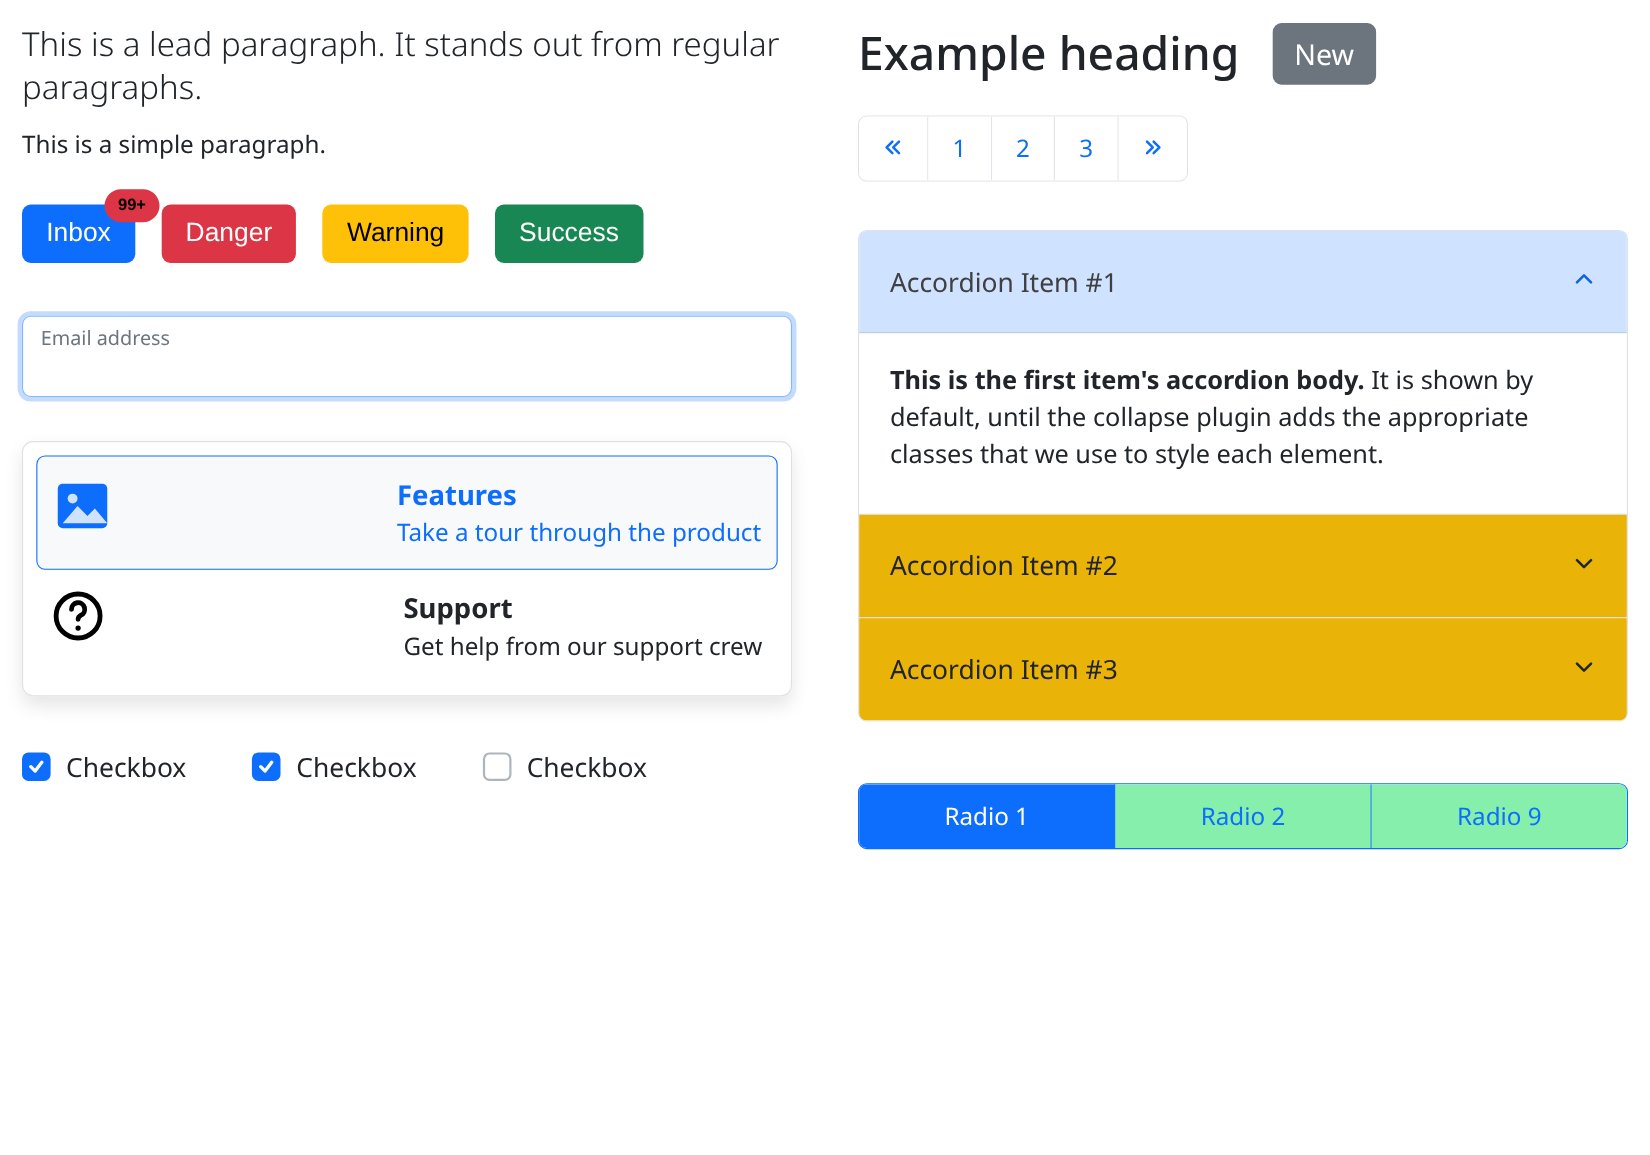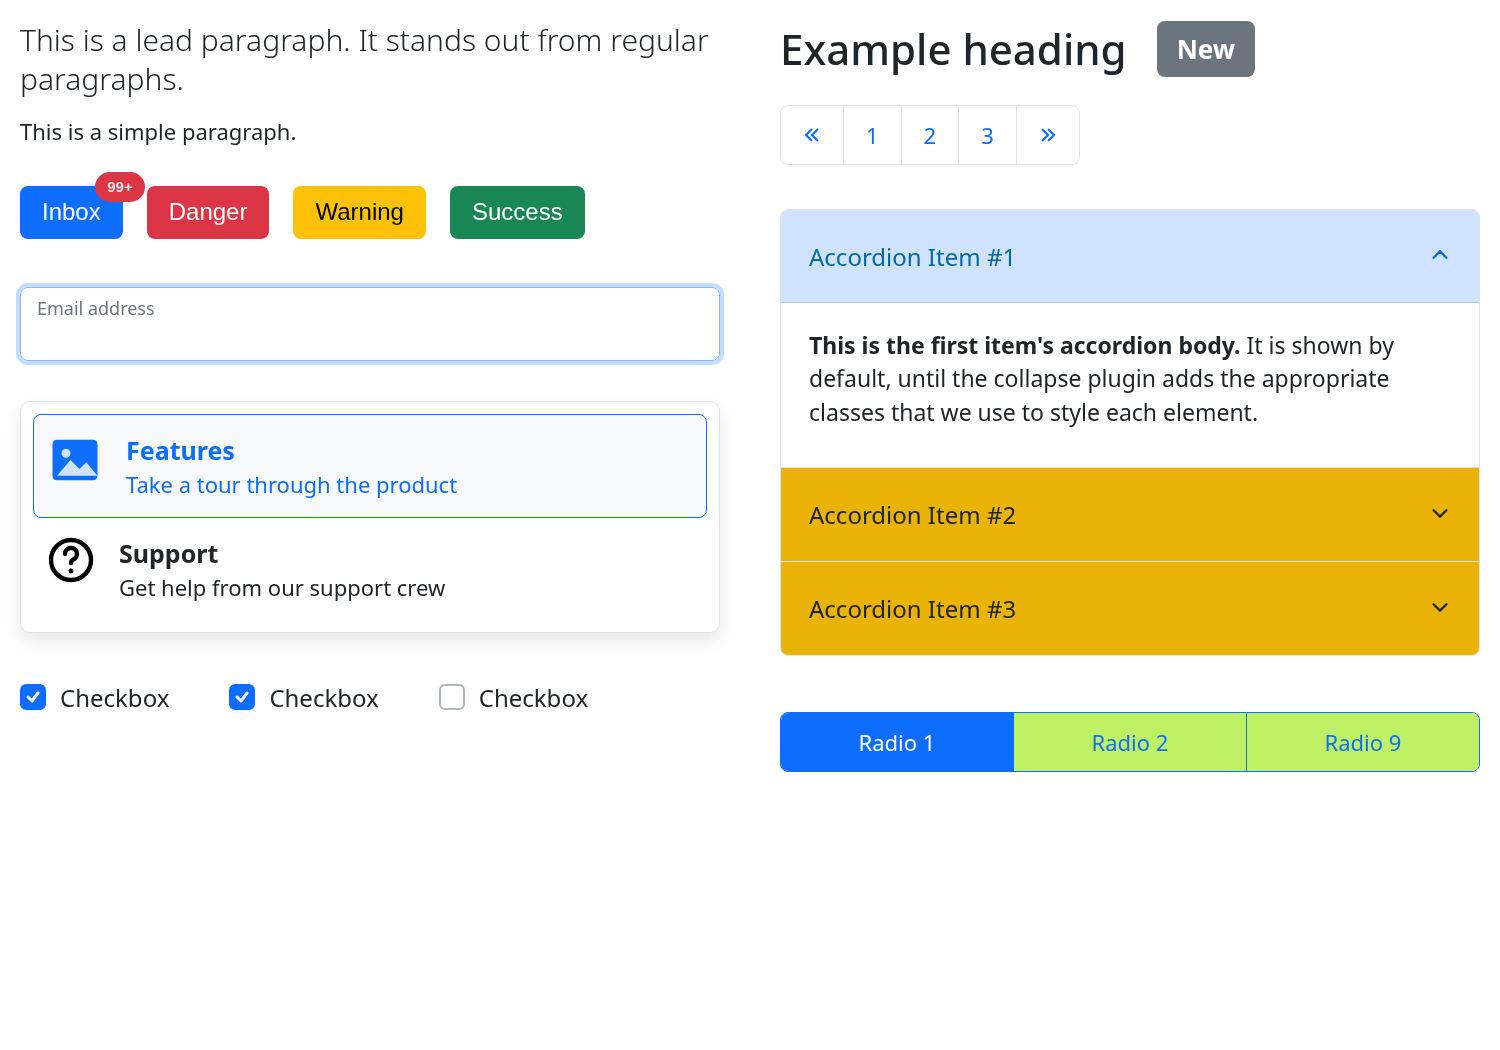--- a/index.html
+++ b/index.html
@@ -43,21 +43,21 @@
   }
   .btn-primary { background: #0d6efd; }
   .btn-danger  { background: #dc3545; }
   .btn-warning { background: #ffc107; color: #000; }
   .btn-success { background: #198754; }
   .badge-pill {
     position: absolute;
     top: -14px;
     right: -22px;
     background: #dc3545;
-    color: #e5e5e5;
+    color: #000000;
     border-radius: 999px;
     font-size: 15px;
     font-weight: 700;
     padding: 6px 12px;
   }
   .floating-field {
     border: 1px solid #86b7fe;
     border-radius: 8px;
     padding: 8px 16px 12px 16px;
     box-shadow: 0 0 0 4px rgba(13,110,253,.25);
@@ -84,20 +84,21 @@
     box-shadow: 0 0.5rem 1rem rgba(0,0,0,.1);
     margin-bottom: 48px;
   }
   .list-item {
     display: flex;
     align-items: flex-start;
     gap: 24px;
     padding: 18px 14px;
     border-radius: 8px;
     cursor: pointer;
+    justify-content: space-between;
   }
   .list-item.active {
     border: 1px solid #0d6efd;
     background: #f8f9fa;
     color: #0d6efd;
   }
   .list-item .title {
     font-size: 25px;
     font-weight: 700;
     margin: 0 0 2px 0;
@@ -135,21 +136,21 @@
   }
   .heading-row h1 {
     font-size: 42px;
     font-weight: 500;
     margin: 0;
   }
   .badge-secondary {
     background: #6c757d;
     color: #fff;
     font-size: 26px;
-    font-weight: 700;
+    font-weight: 400;
     padding: 10px 20px;
     border-radius: 8px;
   }
   .pagination {
     display: inline-flex;
     border: 1px solid #dee2e6;
     border-radius: 8px;
     overflow: hidden;
     margin-bottom: 44px;
   }
@@ -177,21 +178,21 @@
     display: flex;
     justify-content: space-between;
     align-items: center;
     padding: 30px 28px;
     font-size: 24px;
     cursor: pointer;
     background: #eab308;
   }
   .acc-header.open {
     background: #cfe2ff;
-    color: #0369a1;
+    color: #404040;
     box-shadow: inset 0 -1px 0 rgba(0,0,0,.125);
   }
   .acc-body {
     padding: 26px 28px 38px 28px;
     font-size: 23px;
     line-height: 1.45;
   }
   .acc-body .bold { font-weight: 700; }
   .radio-group {
     display: flex;
@@ -199,21 +200,21 @@
     border-radius: 8px;
     overflow: hidden;
     width: 100%;
   }
   .radio-btn {
     flex: 1;
     text-align: center;
     padding: 14px 0;
     font-size: 22px;
     color: #0d6efd;
-    background: #bef264;
+    background: #86efac;
     cursor: pointer;
     border-right: 1px solid #0d6efd;
   }
   .radio-btn:last-child { border-right: none; }
   .radio-btn.active { background: #0d6efd; color: #fff; }
 </style>
 </head>
 <body>
 
 <div class="container">

